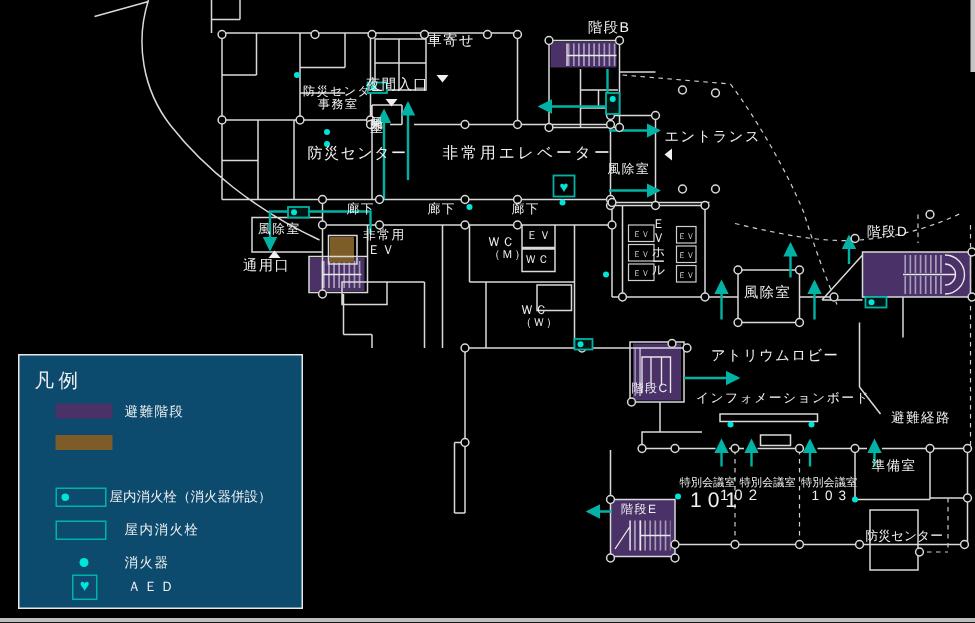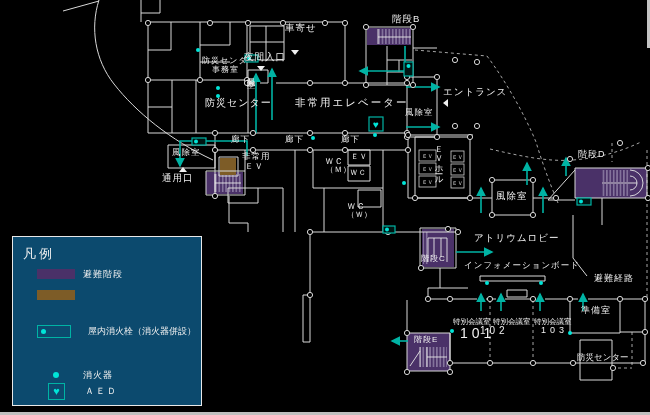--- a/index.html
+++ b/index.html
@@ -282,21 +282,25 @@
     <div class="title">凡例</div>
     <div class="lg-row" style="top:30px">
       <span class="sw sw-rect sw-purple"></span>
       <span class="lg-label">避難階段</span>
     </div>
     <div class="lg-row" style="top:51px">
       <span class="sw sw-rect sw-brown"></span>
     </div>
     <div class="lg-row" style="top:87px">
       <span class="sw sw-hyd dot" style="margin-right:2px"></span>
-      <span class="lg-label" style="margin-left:15px;letter-spacing:0">屋内消火栓（消火器併設）</span>
+      <span class="lg-label" style="margin-left:0;letter-spacing:0">屋内消火栓（消火器併設）</span>
+    </div>
+    <div class="lg-row" style="top:109px">
+      <span class="sw sw-hyd"></span>
+      <span class="lg-label" style="margin-left:12px">屋内消火栓</span>
     </div>
     <div class="lg-row" style="top:131px">
       <span class="sw sw-dotonly"></span>
       <span class="lg-label">消火器</span>
     </div>
     <div class="lg-row" style="top:147px">
       <span class="sw sw-aed">
           <span>♥</span>
         </span>
       <span class="lg-label" style="margin-left:20px;letter-spacing:2px">ＡＥＤ</span>

